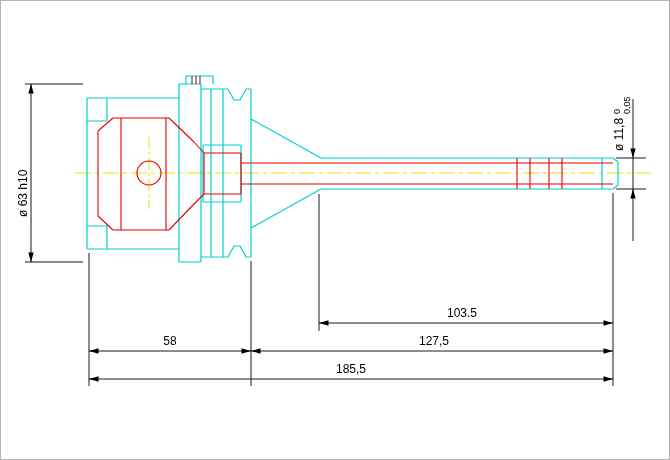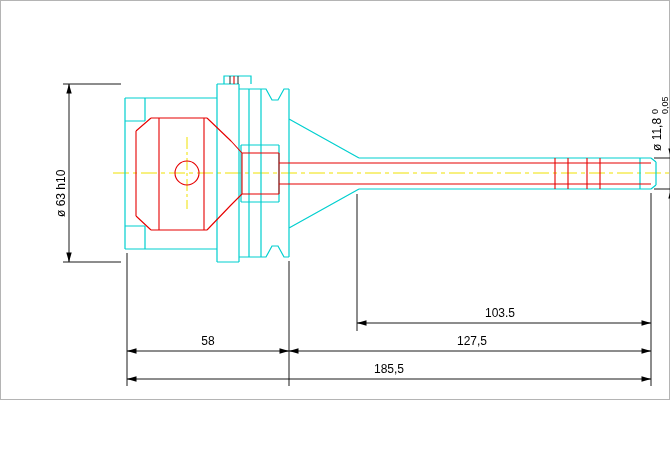--- a/index.html
+++ b/index.html
@@ -1,20 +1,19 @@
 <!DOCTYPE html>
 <html><head>
 <meta charset="utf-8">
 <style>
   html,body{margin:0;padding:0;background:#ffffff;}
   .page{
-    width:670px;height:400px;box-sizing:border-box;
+    width:670px;height:460px;box-sizing:border-box;
     border:1px solid #b4b4b4;background:#ffffff;position:relative;
     font-family:"Liberation Sans", sans-serif;
-    padding-left:38px;
   }
   svg{display:block;}
   text{font-family:"Liberation Sans", sans-serif;fill:#000000;}
 </style>
 </head>
 <body>
 
 <div class="page">
   <svg width="670" height="460" viewBox="0 0 670 460">
 

